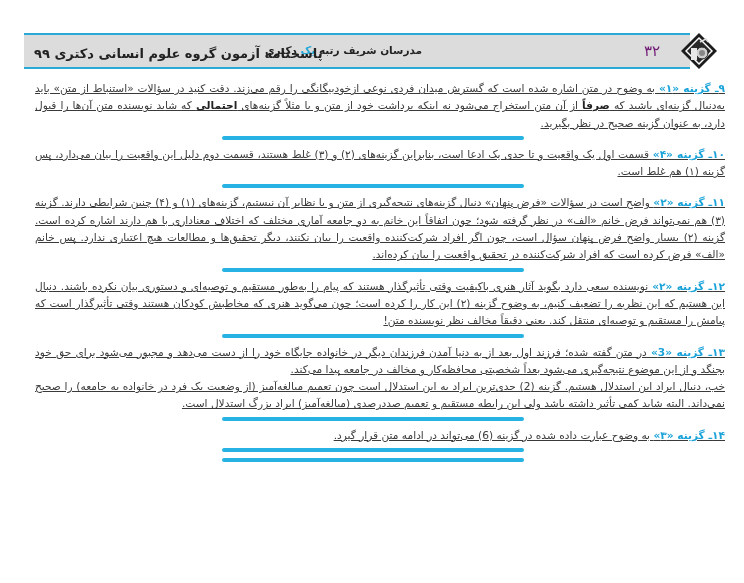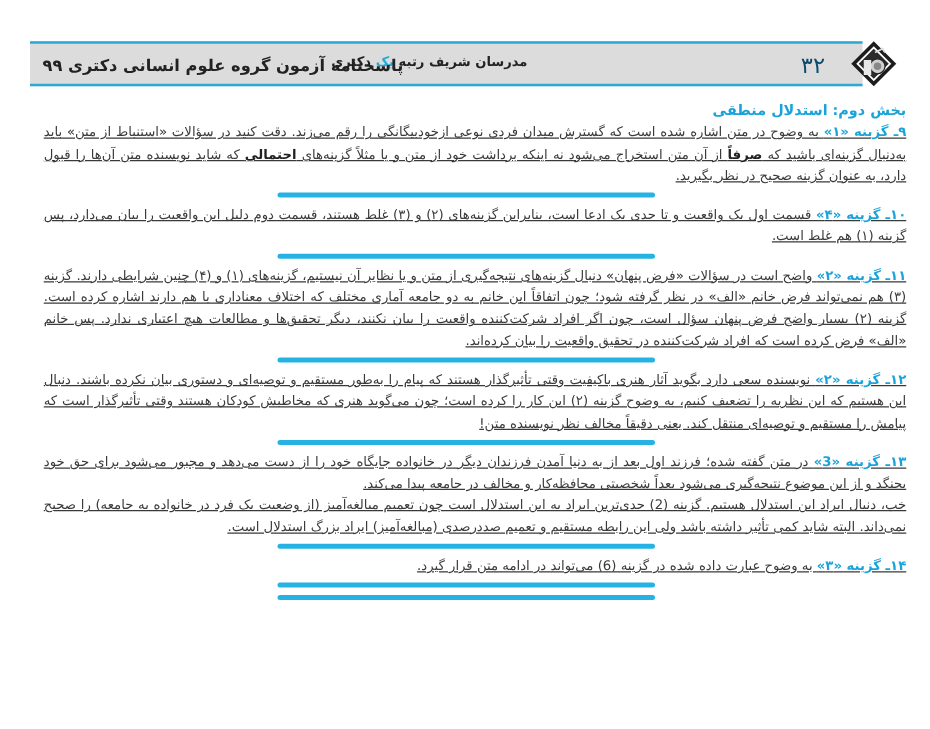--- a/index.html
+++ b/index.html
@@ -5,21 +5,21 @@
   html, body { margin: 0; padding: 0; background: #ffffff; }
   body {
     width: 744px; height: 583px; overflow: hidden; position: relative;
     font-family: "DejaVu Sans", sans-serif; color: #3a3a3a;
   }
   .header {
     position: absolute; left: 24px; top: 33px; width: 666px; height: 36px;
     background: #dcdcdc; border-top: 2px solid #29a9d6; border-bottom: 2px solid #29a9d6;
     box-sizing: border-box; direction: rtl;
   }
-  .header .page-num { position: absolute; right: 30px; top: 7px; font-size: 18px; color: #0c4a6e; }
+  .header .page-num { position: absolute; right: 30px; top: 7px; font-size: 15px; color: #701a75; }
   .header .brand { position: absolute; right: 268px; top: 9px; font-size: 10.5px; font-weight: bold; color: #222; white-space: nowrap; }
   .header .brand .accent { color: #29a9d6; text-align: center; }
   .header .title { position: absolute; left: 10px; top: 11px; font-size: 13px; font-weight: bold; color: #222; white-space: nowrap; direction: rtl; }
   .logo {
     position: absolute; left: 680px; top: 32px; width: 38px; height: 38px;
   }
   .content {
     position: absolute; left: 35px; top: 80px; width: 690px;
     direction: rtl; text-align: justify; font-size: 10.6px; line-height: 17.3px;
   }
@@ -45,21 +45,20 @@
   <polygon points="19,1 37,19 19,37 1,19" fill="#1c1c1c"></polygon>
   <polygon points="19,5 33,19 19,33 5,19" fill="#ffffff"></polygon>
   <polygon points="19,7 31,19 19,31 7,19" fill="#2a2a2a"></polygon>
   <circle cx="22" cy="21" r="6" fill="#cfcfcf" stroke="#222" stroke-width="1"></circle>
   <circle cx="22" cy="21" r="3" fill="#888"></circle>
   <rect x="11" y="16" width="6" height="12" fill="#e8e8e8"></rect>
   <path d="M20 10 l6 -3 l2 3" stroke="#ddd" stroke-width="1.5" fill="none"></path>
 </svg>
 
 <div class="content">
-  <div class="section-title">بخش دوم: استدلال منطقی</div>
 
   <div class="item">
     <p><span class="q-label">۹ـ گزینه «۱»</span><span> به وضوح در متن اشاره شده است که گسترش میدان فردی نوعی ازخودبیگانگی را رقم می‌زند. دقت کنید در سؤالات «استنباط از متن» باید به‌دنبال گزینه‌ای باشید که </span><span class="b">صرفاً</span><span> از آن متن استخراج می‌شود نه اینکه برداشت خود از متن و یا مثلاً گزینه‌های </span><span class="b">احتمالی</span><span> که شاید نویسنده متن آن‌ها را قبول دارد، به عنوان گزینه صحیح در نظر بگیرید.</span></p>
   </div>
   <div class="divider"></div>
 
   <div class="item">
     <p><span class="q-label">۱۰ـ گزینه «۴»</span><span> قسمت اول یک واقعیت و تا حدی یک ادعا است، بنابراین گزینه‌های (۲) و (۳) غلط هستند، قسمت دوم دلیل این واقعیت را بیان می‌دارد، پس گزینه (۱) هم غلط است.</span></p>
   </div>
   <div class="divider"></div>

